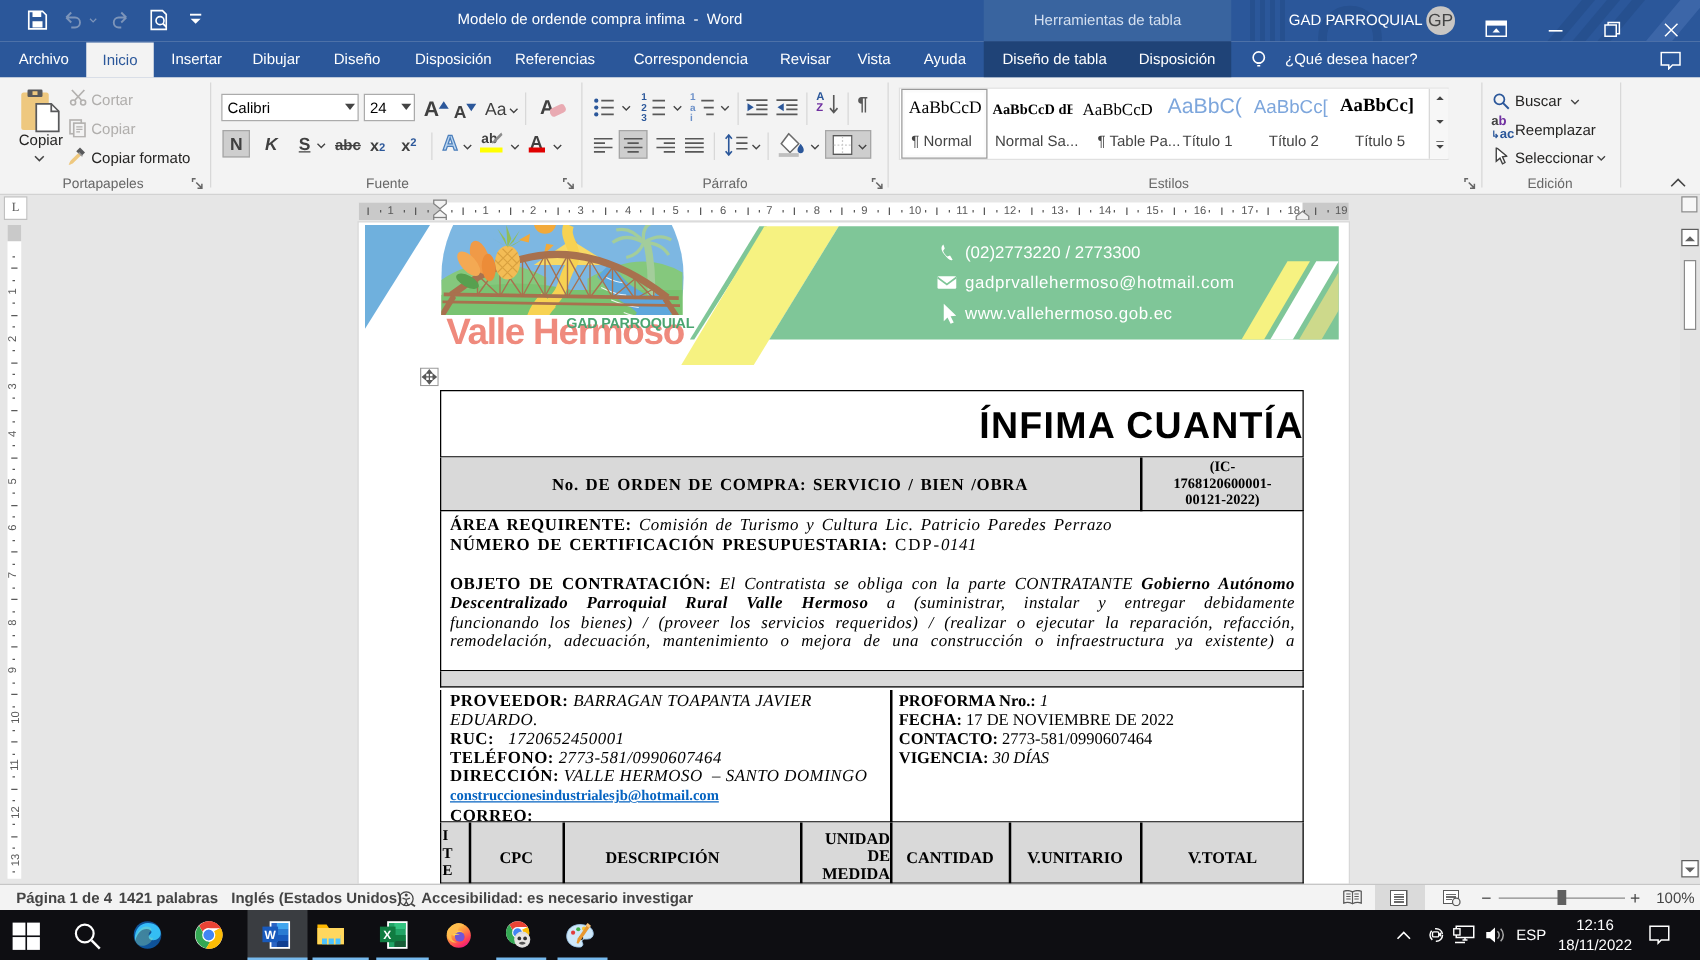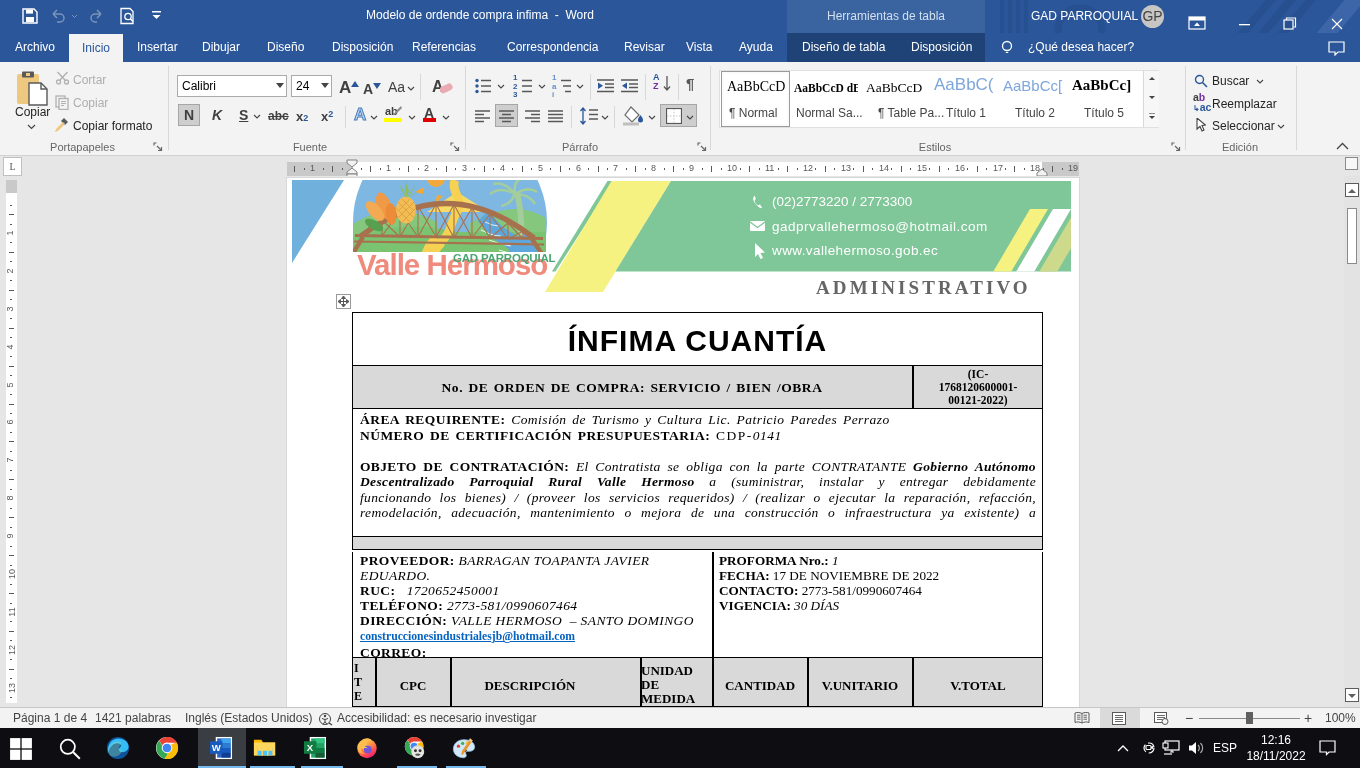--- a/index.html
+++ b/index.html
@@ -47,21 +47,21 @@
 #page { position:absolute; left:287px; top:2px; width:792px; height:529px; background:#fff; box-shadow:0 0 0 1px #d8d8d8; }
 #scrollbar { position:absolute; left:1344px; top:0; width:16px; height:531px; background:#e3e3e3; }
 
 
 .doc { font-family:"Liberation Serif", serif; color:#000; }
 .b { font-weight:bold; }
 .i { font-style:italic; }
 
 
 #statusbar { position:absolute; left:0; top:707px; width:1360px; height:21px; background:#f3f3f3; border-top:1px solid #c6c6c6; font-size:12px; color:#444; }
-.sbitem { position:absolute; top:3px; white-space:nowrap; }
+.sbitem { position:absolute; top:3px; white-space:nowrap;font-weight:bold; }
 
 
 #taskbar { position:absolute; left:0; top:728px; width:1360px; height:40px; background:#0e0e12; }
 .tbic { position:absolute; top:8px; width:24px; height:24px; }
 .tbline { position:absolute; top:38px; height:2px; background:#76b9ed; }
 </style>
 </head>
 <body>
 <div id="app">
 
@@ -627,31 +627,30 @@
         <g>
           <rect x="463" y="43" width="15" height="10" rx="1" fill="#fff"></rect>
           <path d="M463 44 l7.5 5.5 L478 44" fill="none" stroke="#7fc698" stroke-width="1.3"></path>
         </g>
         <path d="M468 65 l10 9.5 -4.5 0.5 2.5 5 -2.5 1 -2.5 -5 -3 3 z" fill="#fff"></path>
 
         <text x="485" y="28" font-family="Liberation Sans, sans-serif" font-size="13.5" fill="#fff">(02)2773220 / 2773300</text>
         <text x="485" y="52.5" font-family="Liberation Sans, sans-serif" font-size="13.5" fill="#fff" letter-spacing="0.5">gadprvallehermoso@hotmail.com</text>
         <text x="485" y="77" font-family="Liberation Sans, sans-serif" font-size="13.5" fill="#fff" letter-spacing="0.4">www.vallehermoso.gob.ec</text>
       </svg>
-      <div class="doc b" style="position:absolute;left:529px;top:99px;width:220px;font-size:19px;color:#666;letter-spacing:3.1px">ADMINISTRATIVO</div>
 
       <svg style="position:absolute;left:49px;top:116px" width="15" height="15" viewBox="0 0 15 15">
           <rect x="0.5" y="0.5" width="14" height="14" fill="#fff" stroke="#9a9a9a"></rect>
           <path d="M7.5 2 v11 M2 7.5 h11 M7.5 2 l-2 2.5 h4z M7.5 13 l-2 -2.5 h4 z M2 7.5 l2.5 -2 v4 z M13 7.5 l-2.5 -2 v4z" stroke="#595959" stroke-width="1" fill="#595959"></path>
         </svg>
 
       <div class="doc" style="position:absolute;left:65px;top:134px;width:691px;height:395px">
 
         <div style="position:absolute;left:0;top:0;width:691px;height:54px;border:1.5px solid #000"></div>
-        <div class="b" style="position:absolute;left:0;top:12px;width:691px;text-align:center;font-family:'Liberation Sans',sans-serif;font-size:30px;letter-spacing:1px">ÍNFIMA CUANTÍA</div>
+        <div class="b" style="position:absolute;left:0;top:12px;width:691px;text-align:right;font-family:'Liberation Sans',sans-serif;font-size:30px;letter-spacing:1px">ÍNFIMA CUANTÍA</div>
 
         <div style="position:absolute;left:0;top:54px;width:691px;height:43px;background:#d9d9d9;border:1.5px solid #000;border-top:none"></div>
         <div style="position:absolute;left:560px;top:54px;width:1.5px;height:43px;background:#000"></div>
         <div class="b" style="position:absolute;left:10px;top:68px;width:540px;text-align:center;font-size:13.5px;letter-spacing:0.55px;word-spacing:1.5px">No. DE ORDEN DE COMPRA: SERVICIO / BIEN /OBRA</div>
         <div class="b" style="position:absolute;left:562px;top:56px;width:128px;text-align:center;font-size:11.5px;line-height:13px">(IC-<br>1768120600001-<br>00121-2022)</div>
 
         <div style="position:absolute;left:0;top:97px;width:691px;height:128px;border:1.5px solid #000;border-top:none"></div>
         <div style="position:absolute;left:8px;top:100px;width:676px;font-size:13.5px;line-height:16px;letter-spacing:0.45px;word-spacing:2px">
           <div><span class="b">ÁREA REQUIRENTE:</span> <span class="i">Comisión de Turismo y Cultura Lic. Patricio Paredes Perrazo</span></div>
           <div><span class="b">NÚMERO DE CERTIFICACIÓN PRESUPUESTARIA:</span> <span style="letter-spacing:1.5px">CDP-</span><span class="i">0141</span></div>
@@ -686,21 +685,21 @@
         <div style="position:absolute;left:0;top:346px;width:691px;height:49px;background:#d9d9d9;border:1.5px solid #000;border-top:none"></div>
         <div style="position:absolute;left:23px;top:346px;width:1.5px;height:49px;background:#000"></div>
         <div style="position:absolute;left:98px;top:346px;width:1.5px;height:49px;background:#000"></div>
         <div style="position:absolute;left:288px;top:346px;width:1.5px;height:49px;background:#000"></div>
         <div style="position:absolute;left:360px;top:346px;width:1.5px;height:49px;background:#000"></div>
         <div style="position:absolute;left:455px;top:346px;width:1.5px;height:49px;background:#000"></div>
         <div style="position:absolute;left:560px;top:346px;width:1.5px;height:49px;background:#000"></div>
         <div class="b" style="position:absolute;left:2px;top:349px;width:20px;font-size:12px;line-height:14px">I<br>T<br>E</div>
         <div class="b" style="position:absolute;left:24px;top:366px;width:74px;text-align:center;font-size:13px">CPC</div>
         <div class="b" style="position:absolute;left:99px;top:366px;width:158px;text-align:center;font-size:13px">DESCRIPCIÓN</div>
-        <div class="b" style="position:absolute;left:289px;top:352px;width:71px;text-align:left;font-size:13px;line-height:14px">UNIDAD<br>DE<br>MEDIDA</div>
+        <div class="b" style="position:absolute;left:289px;top:352px;width:71px;text-align:right;font-size:13px;line-height:14px">UNIDAD<br>DE<br>MEDIDA</div>
         <div class="b" style="position:absolute;left:361px;top:366px;width:94px;text-align:center;font-size:13px">CANTIDAD</div>
         <div class="b" style="position:absolute;left:456px;top:366px;width:104px;text-align:center;font-size:13px">V.UNITARIO</div>
         <div class="b" style="position:absolute;left:561px;top:366px;width:130px;text-align:center;font-size:13px">V.TOTAL</div>
       </div>
     </div>
     <div id="scrollbar">
       <div style="position:absolute;left:1px;top:7px;width:14px;height:14px;background:#fff;border:1px solid #5c5c5c">
           <svg width="12" height="12" viewBox="0 0 12 12" style="position:absolute;left:0;top:1px">
             <path d="M2 8 L6 4 l4 4z" fill="#606060"></path>
           </svg>

